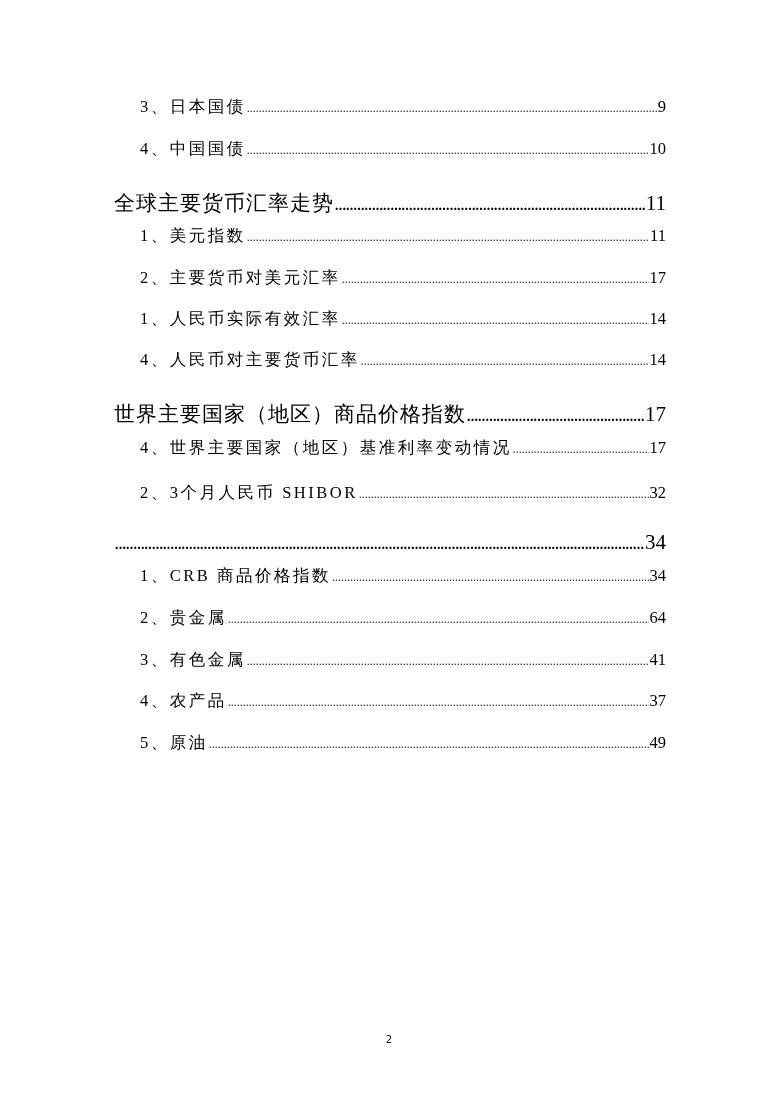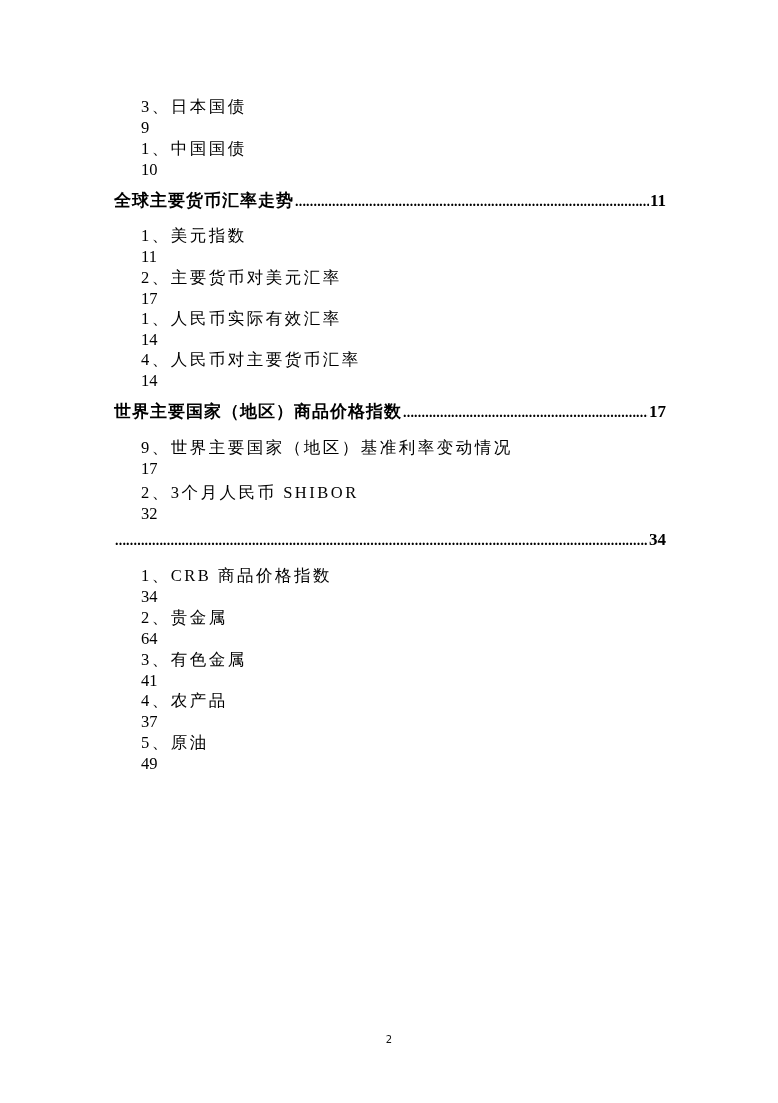--- a/index.html
+++ b/index.html
@@ -1,41 +1,41 @@
 <!DOCTYPE html>
 <html><head>
 <meta charset="utf-8">
 <style>
   html, body { margin: 0; padding: 0; background: #ffffff; }
   body { width: 778px; height: 1103px; position: relative; overflow: hidden;
          font-family: "Liberation Serif", "DejaVu Serif", serif; color: #000; }
   .toc { position: absolute; left: 0; top: 0; width: 778px; }
   .entry { position: absolute; display: flex; align-items: baseline; height: 24px; }
-  .entry.sub { left: 140px; width: 526px; font-size: 16.5px; letter-spacing: 2.5px; flex-direction: column; }
-  .entry.main { left: 114px; width: 552px; font-size: 17px; font-weight: bold; letter-spacing: 1px; justify-content: center; }
+  .entry.sub { left: 140px; width: 526px; font-size: 16.5px; letter-spacing: 2.5px; }
+  .entry.main { left: 114px; width: 552px; font-size: 21px; font-weight: normal; letter-spacing: 1px; justify-content: center; }
   .label { white-space: nowrap; }
   .leader { flex: 1; overflow: hidden; white-space: nowrap; margin: 0 1px; letter-spacing: 0; }
   .leader::after { content: "........................................................................................................................................................................................................................"; }
   .entry.sub .leader::after { font-size: 12px; color: #222; }
   .entry.main .leader::after { font-size: 14px; font-weight: bold; letter-spacing: 0.2px; }
   .page { white-space: nowrap; letter-spacing: 0; }
   .footer { position: absolute; top: 1034px; left: 0; width: 778px; text-align: center;
             font-family: "DejaVu Sans", sans-serif; font-size: 10px; color: #111; }
 </style>
 </head>
 <body>
 
 <div class="toc">
   <div class="entry sub" style="top:96px">
     <span class="label">3、日本国债</span>
     <span class="leader"></span>
     <span class="page">9</span>
   </div>
   <div class="entry sub" style="top:138px">
-    <span class="label">1、中国国债</span>
+    <span class="label">4、中国国债</span>
     <span class="leader"></span>
     <span class="page">10</span>
   </div>
   <div class="entry main" style="top:189px">
     <span class="label">全球主要货币汇率走势</span>
     <span class="leader"></span>
     <span class="page">11</span>
   </div>
   <div class="entry sub" style="top:225px">
     <span class="label">1、美元指数</span>
@@ -56,21 +56,21 @@
     <span class="label">4、人民币对主要货币汇率</span>
     <span class="leader"></span>
     <span class="page">14</span>
   </div>
   <div class="entry main" style="top:400px">
     <span class="label">世界主要国家（地区）商品价格指数</span>
     <span class="leader"></span>
     <span class="page">17</span>
   </div>
   <div class="entry sub" style="top:437px">
-    <span class="label">9、世界主要国家（地区）基准利率变动情况</span>
+    <span class="label">4、世界主要国家（地区）基准利率变动情况</span>
     <span class="leader"></span>
     <span class="page">17</span>
   </div>
   <div class="entry sub" style="top:482px">
     <span class="label">2、3个月人民币 SHIBOR</span>
     <span class="leader"></span>
     <span class="page">32</span>
   </div>
   <div class="entry main" style="top:530px">
     <span class="leader"></span>

